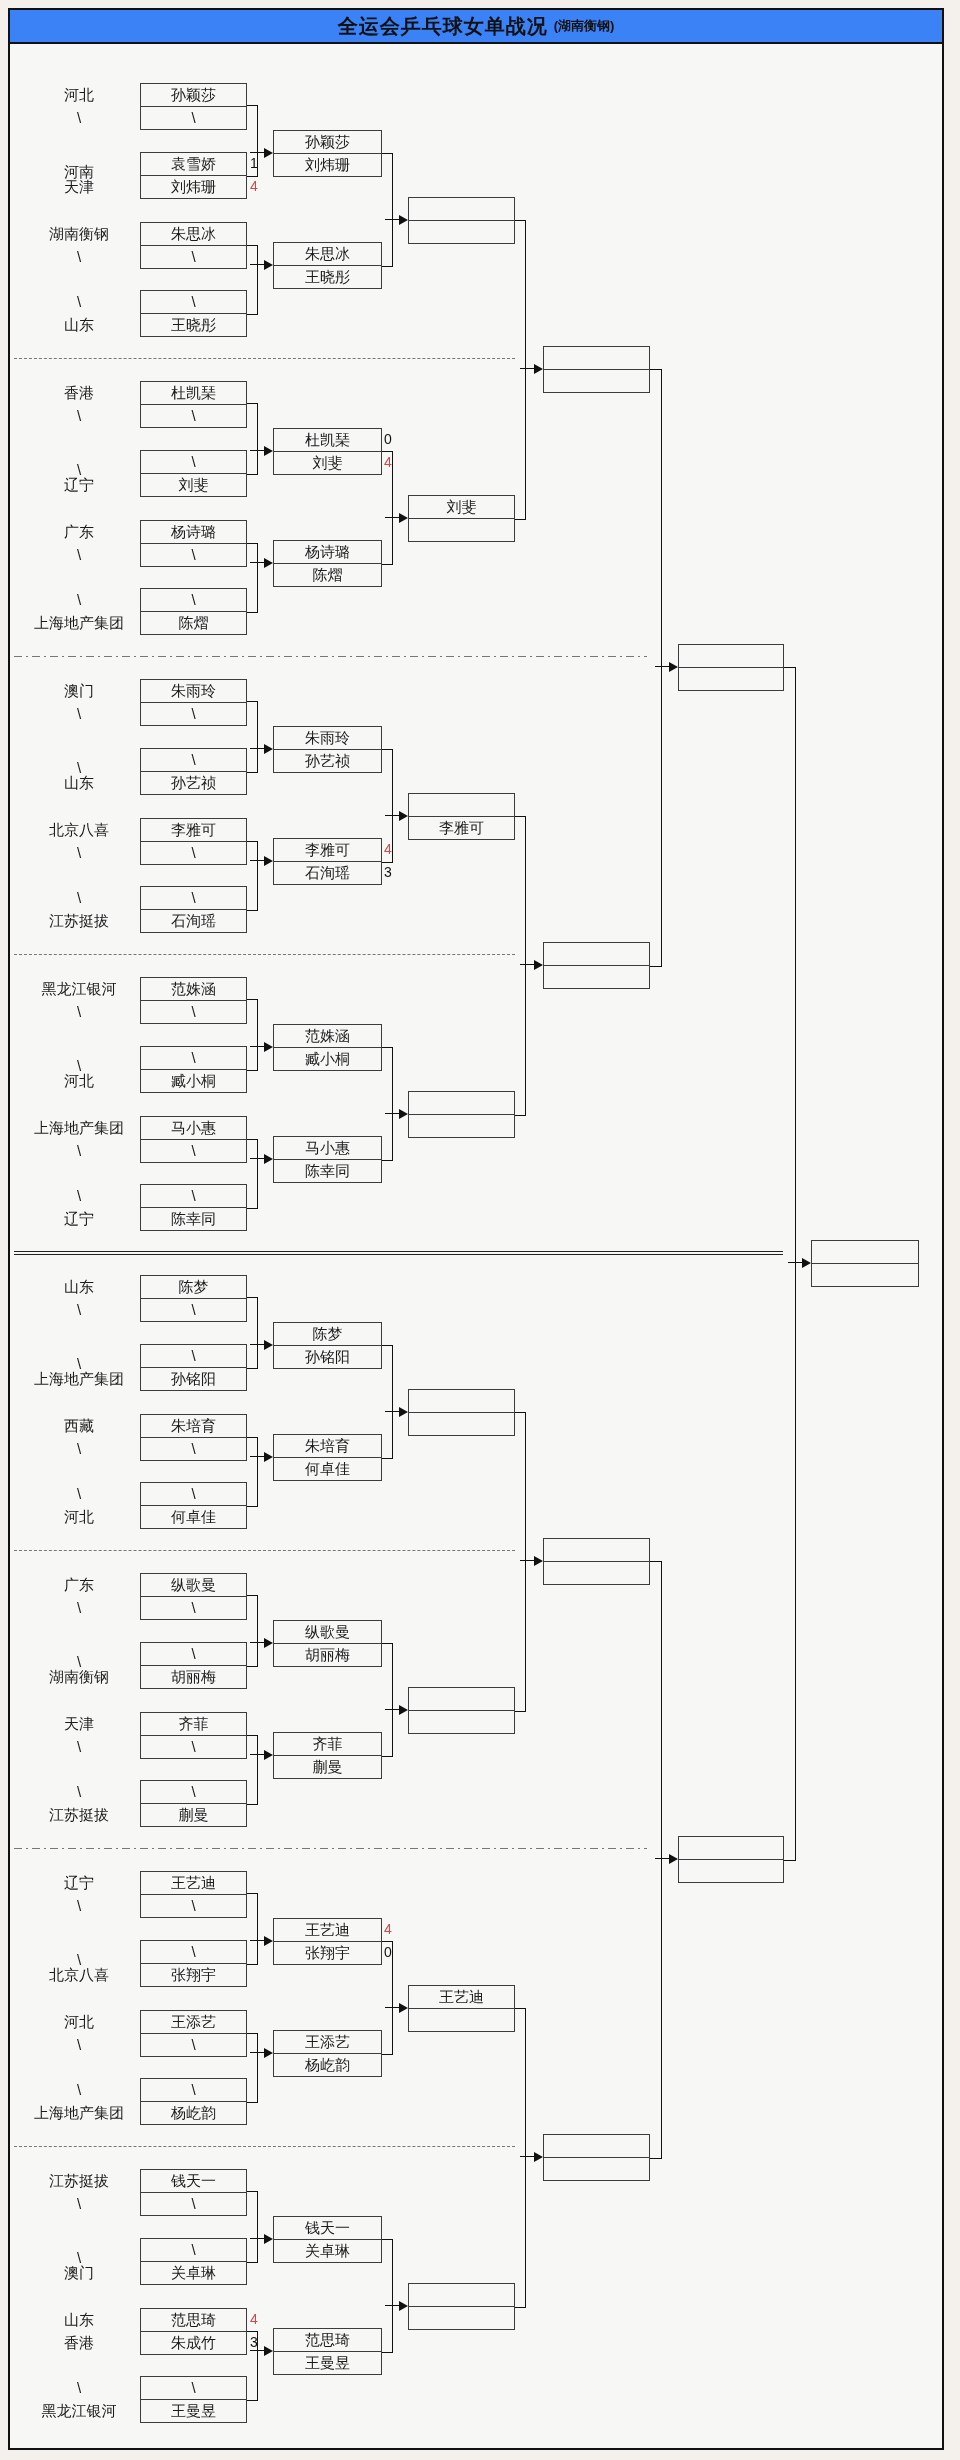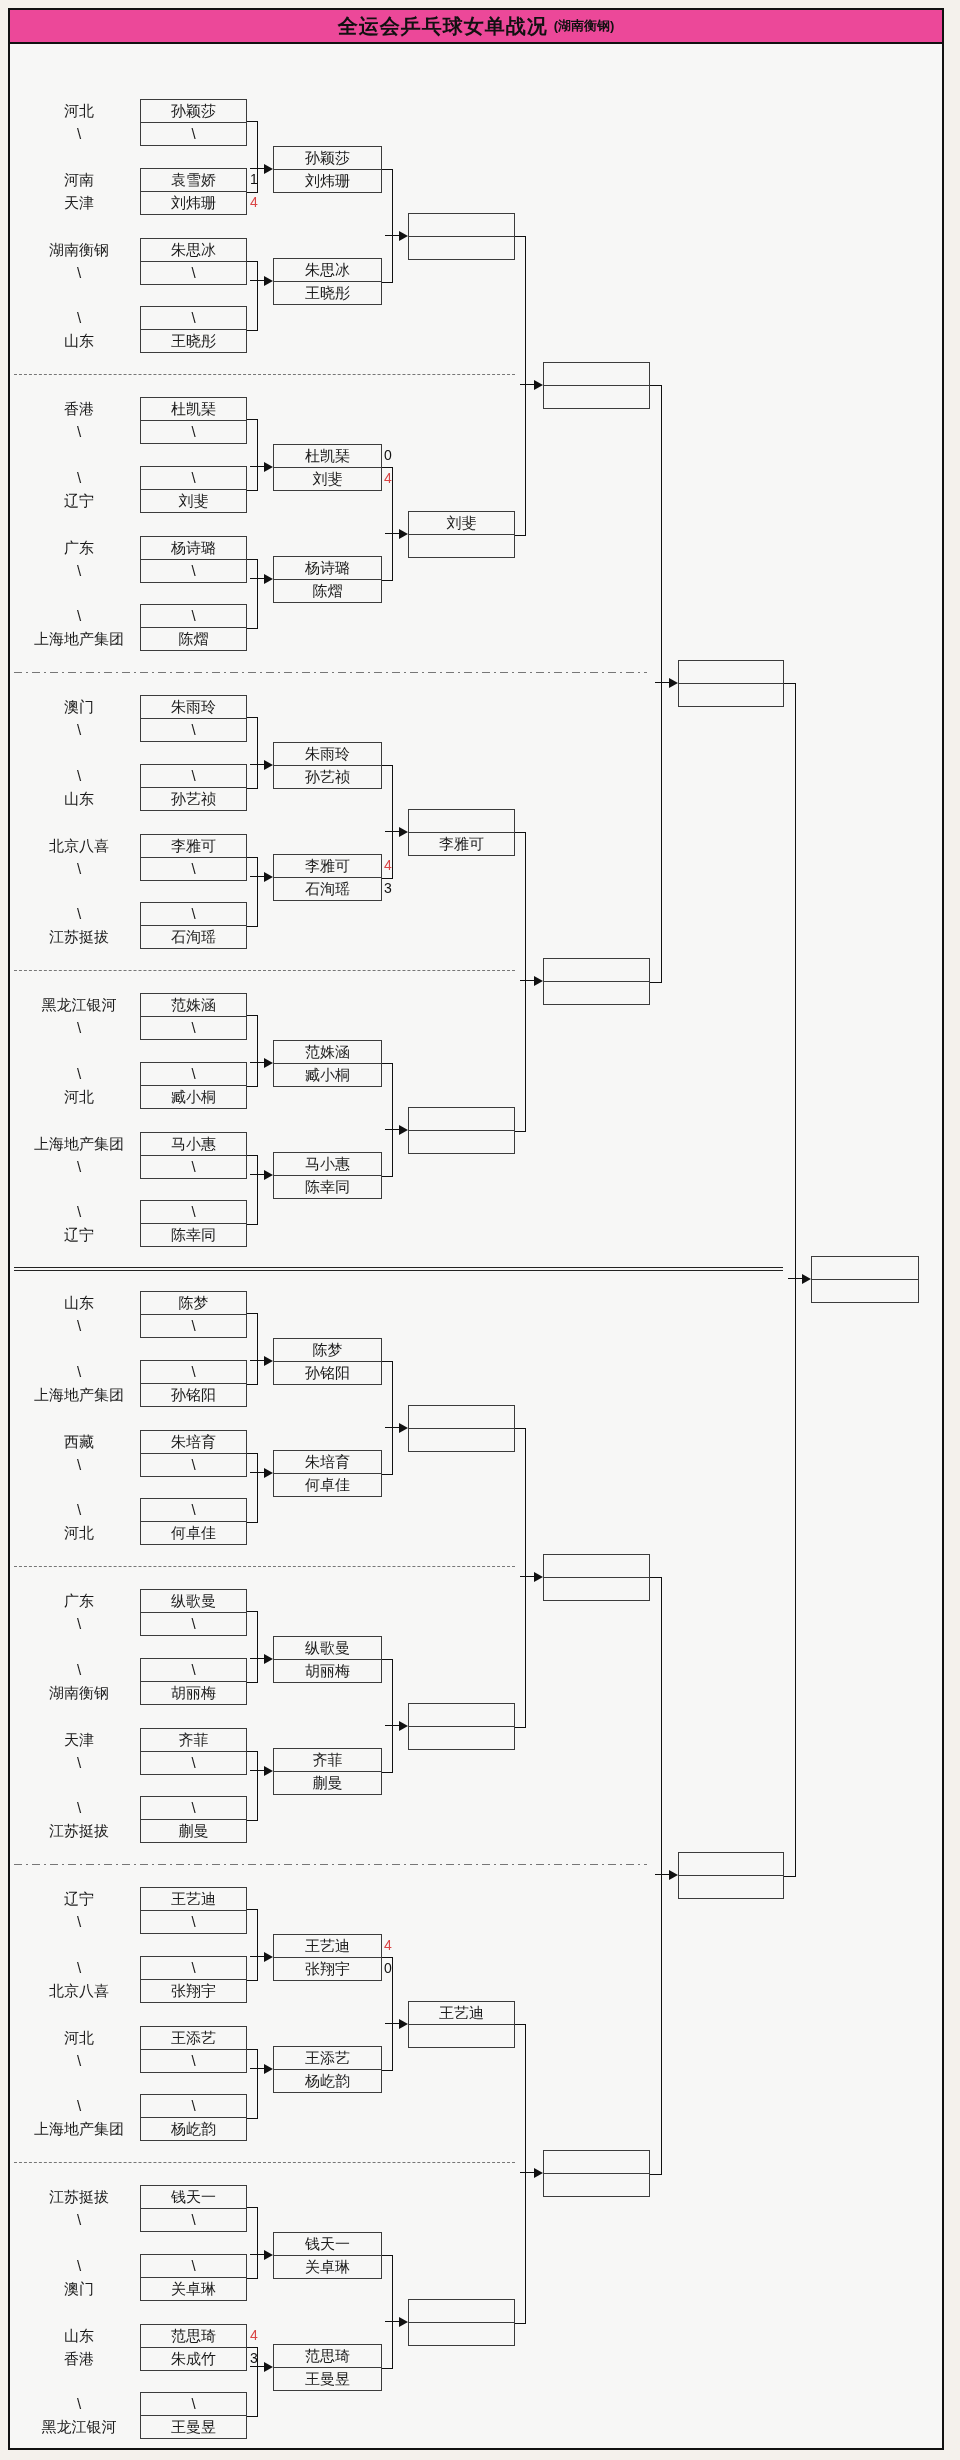--- a/index.html
+++ b/index.html
@@ -1,28 +1,28 @@
 <!DOCTYPE html>
 <html><head>
 <meta charset="utf-8">
 <style>
   html,body{margin:0;padding:0;background:#f4f1ec;font-family:"Liberation Sans","DejaVu Sans",sans-serif;}
   .page{position:relative;width:960px;height:2460px;background:#f4f1ec;overflow:hidden;}
   .frame{position:absolute;left:8px;top:8px;width:932px;height:2438px;border:2px solid #111;background:#f7f7f6;}
-  .hdr{position:absolute;top:0;left:0;right:0;height:32px;background:#ec4899;border-bottom:2px solid #111;
+  .hdr{position:absolute;top:0;left:0;right:0;height:32px;background:#3b82f6;border-bottom:2px solid #111;
        display:flex;align-items:center;justify-content:center;gap:6px;}
   .hdr .t1{font-size:20px;font-weight:bold;color:#111;letter-spacing:1px;}
   .hdr .t2{font-size:13px;font-weight:bold;color:#111;}
-  .content{position:absolute;top:34px;left:0;right:0;bottom:0;margin-top:16px;}
+  .content{position:absolute;top:34px;left:0;right:0;bottom:0;}
   .sec{position:absolute;left:0;width:100%;height:0;overflow:visible;}
   .s1{top:39px}.s2{top:337px}.s3{top:635px}.s4{top:933px}
   .s5{top:1231px}.s6{top:1529px}.s7{top:1827px}.s8{top:2125px}
   .lbl{position:absolute;left:10px;width:118px;height:23px;line-height:23px;text-align:center;
        font-size:15px;color:#1b1b1b;white-space:nowrap;}
-  .lA1{top:0}.lA2{top:23px}.lB1{top:69px}.lB2{top:92px}
+  .lA1{top:0}.lA2{top:23px}.lB1{top:77px}.lB2{top:92px}
   .lC1{top:139px}.lC2{top:162px}.lD1{top:207px}.lD2{top:230px}
   .pair,.wbox{position:absolute;border:1px solid #3c3c3c;}
   .pair{left:130px;width:105px;}
   .pA{top:0}.pB{top:69px}.pC{top:139px}.pD{top:207px}
   .r{height:22px;line-height:22px;text-align:center;font-size:15px;color:#1b1b1b;white-space:nowrap;}
   .r.b{border-bottom:1px solid #3c3c3c;}
   .wbox{width:107px;}
   .r2ab{left:263px;top:47px}
   .r2cd{left:263px;top:159px}
   .r3x{left:398px;top:114px;width:105px}

